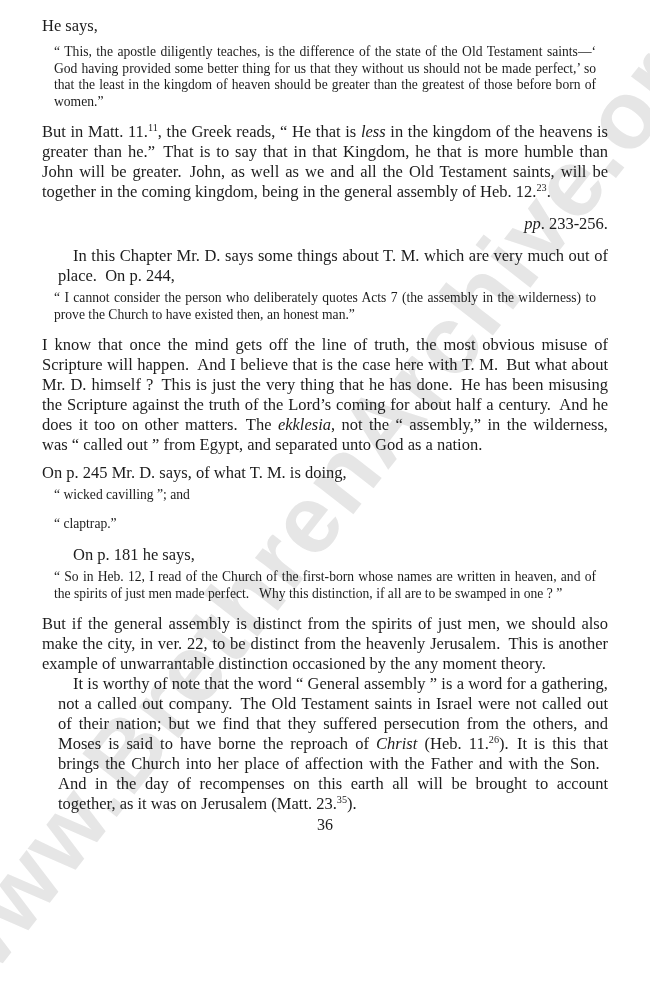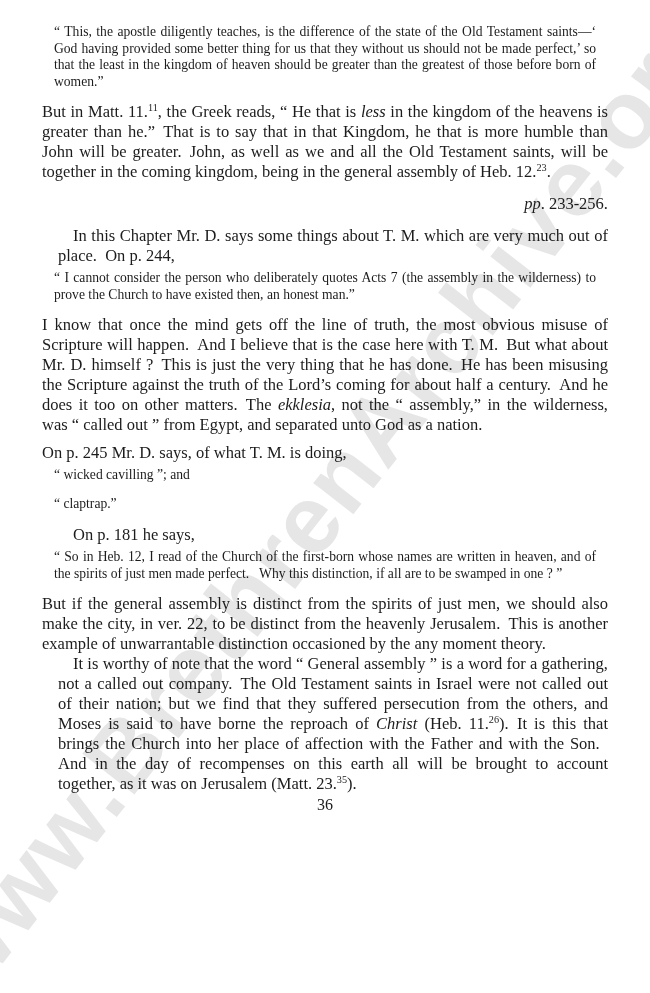--- a/index.html
+++ b/index.html
@@ -72,20 +72,21 @@
     pointer-events:none;
   }
 </style>
 </head>
 <body>
 
 <div class="page">
   <div class="watermark">www.BrethrenArchive.org</div>
 
   <div class="content">
+    <p class="body"><span>He says,</span></p>
 
     <p class="quote g7"><span>“ This, the apostle diligently teaches, is the difference of the state of the Old Testament saints—‘ God having provided some better thing for us that they without us should not be made perfect,’ so that the least in the kingdom of heaven should be greater than the greatest of those before born of women.”</span></p>
 
     <p class="body g3"><span>But in Matt. 11.</span><sup>11</sup><span>, the Greek reads, “ He that is </span><i>less</i><span> in the kingdom of the heavens is greater than he.” That is to say that in that Kingdom, he that is more humble than John will be greater. John, as well as we and all the Old Testament saints, will be together in the coming kingdom, being in the general assembly of Heb. 12.</span><sup>23</sup><span>.</span></p>
 
 
     <p class="pageref g12"><i>pp</i><span>. 233-256.</span></p>
 
     <p class="body indent g12"><span>In this Chapter Mr. D. says some things about T. M. which are very much out of place. On p. 244,</span></p>
 

